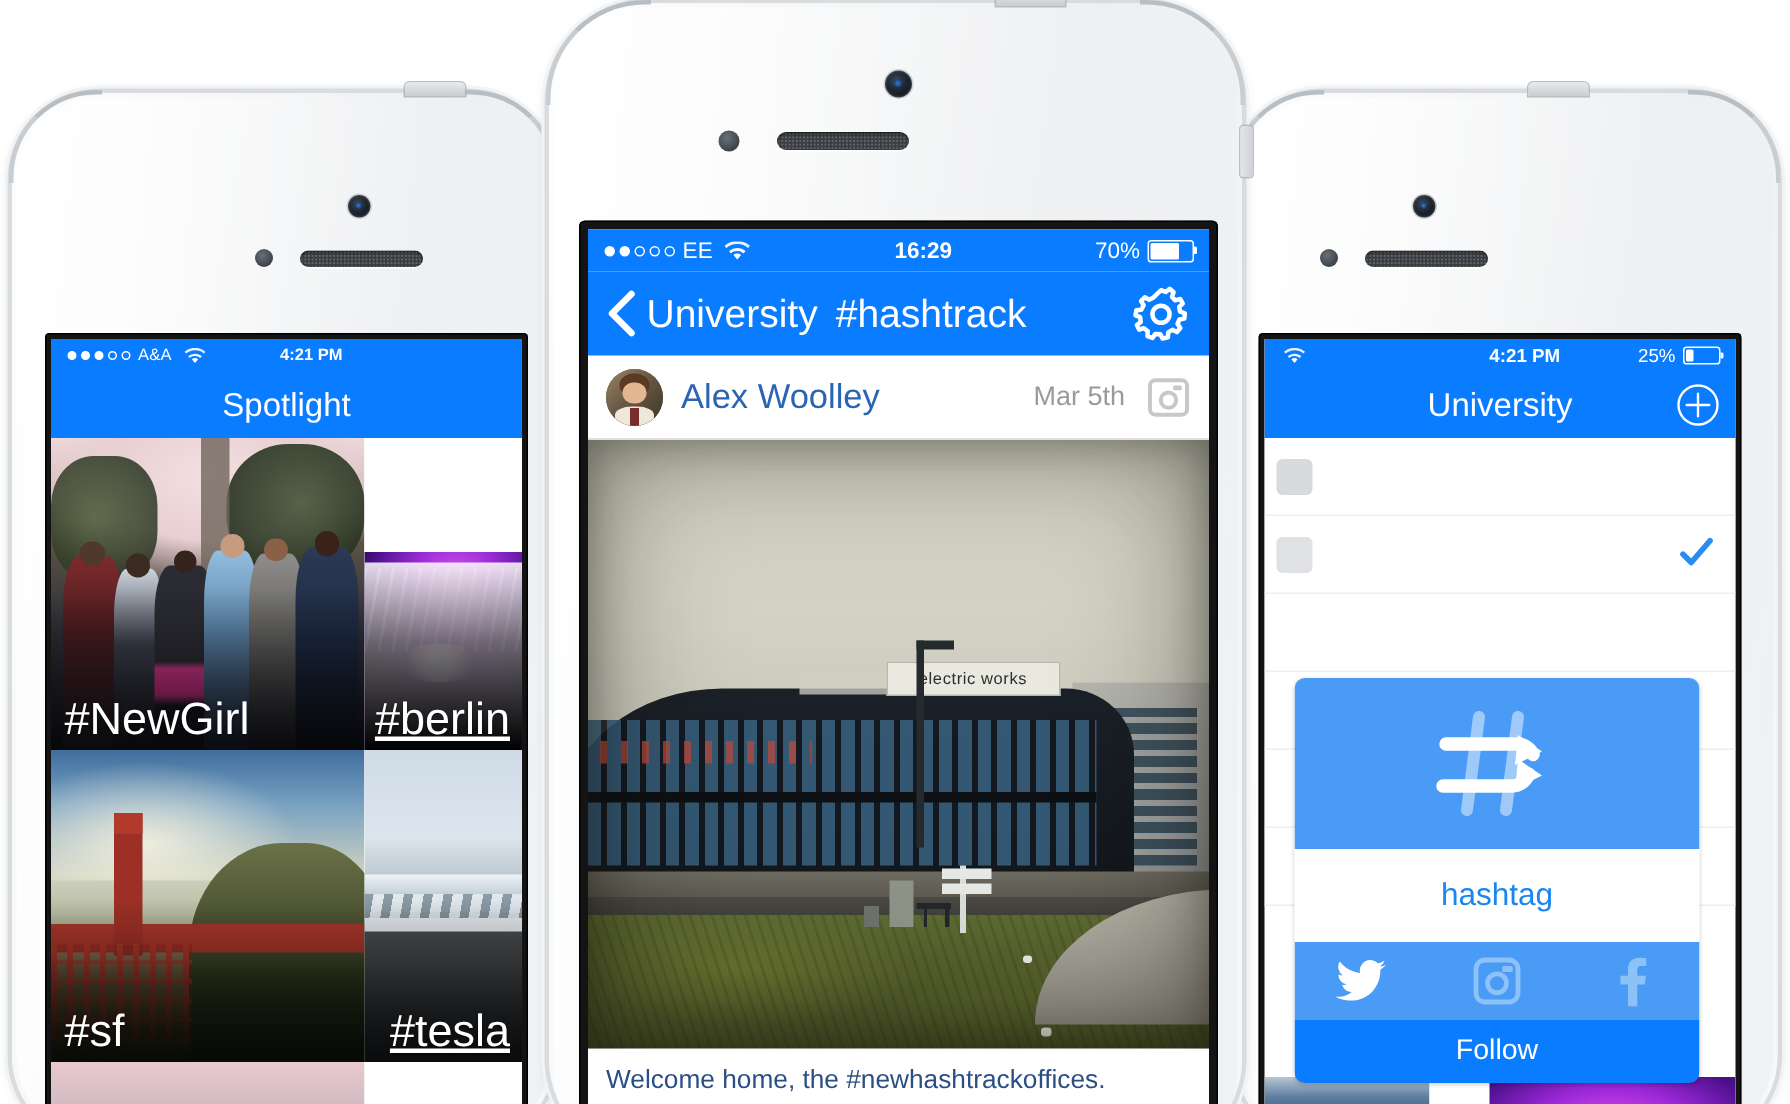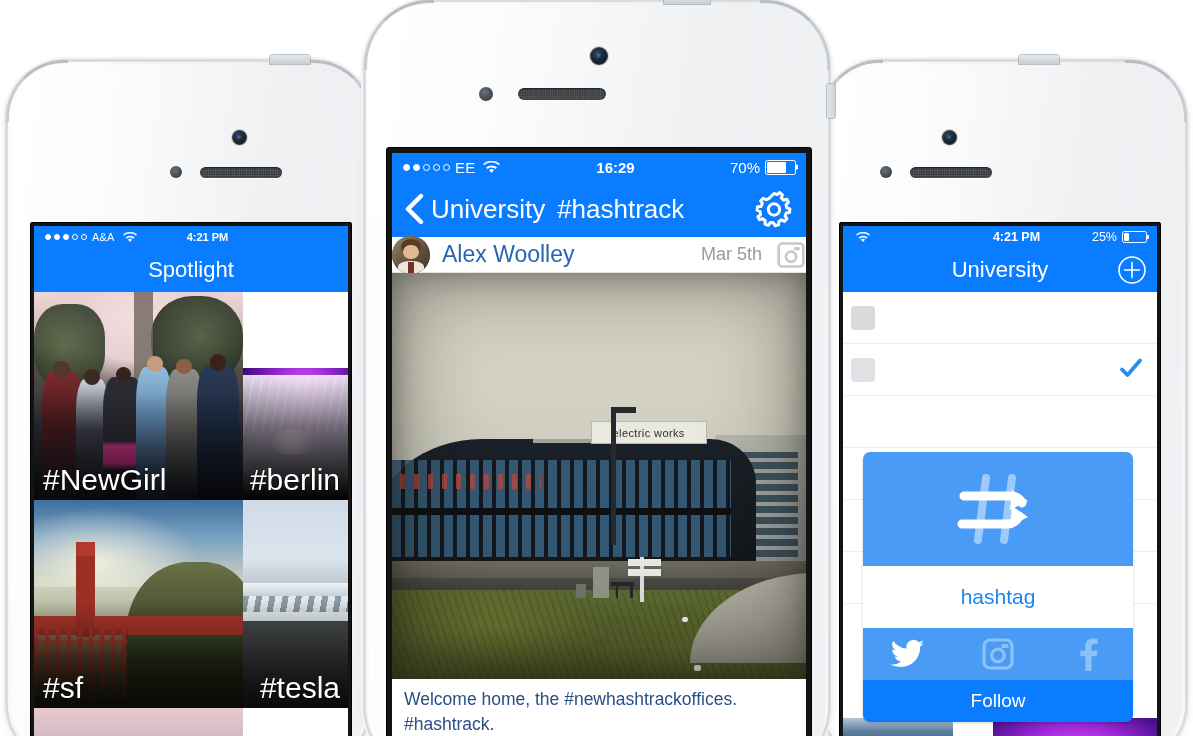--- a/index.html
+++ b/index.html
@@ -85,21 +85,21 @@
   
   .navbar { position:relative; width:100%; background:#0a7cff; color:#fff;
     display:flex; align-items:center; }
   .nav-title { font-weight:normal; }
 
   
   .grid { display:flex; flex-wrap:wrap; width:100%; }
   .tile { position:relative; overflow:hidden; }
   .tile .label { position:absolute; left:9px; bottom:3px; color:#fff;
     font-weight:normal; text-shadow:0 1px 2px rgba(0,0,0,0.5); z-index:3; white-space:nowrap;}
-  .tile .label.right { left:auto; right:8px; }
+  .tile .label.right { left:auto; right:8px;text-decoration:underline; }
   .tile .shade { position:absolute; left:0; right:0; bottom:0; height:52%; z-index:2;
     background:linear-gradient(to bottom, rgba(0,0,0,0) 0%, rgba(0,0,0,0.72) 100%); }
   .tile .shade.strong { height:60%;
     background:linear-gradient(to bottom, rgba(255,255,255,0.85) 0%, rgba(110,110,110,0.9) 42%, rgba(0,0,0,0.96) 100%); }
   .art { position:absolute; inset:0; }
 
   
   .post-head { display:flex; align-items:center; background:#fff; width:100%;
     border-bottom:1px solid #e2e2e2; }
   .avatar { border-radius:50%; overflow:hidden; flex:none; position:relative;
@@ -425,21 +425,21 @@
         <span style="margin-left:auto; display:inline-flex;">
           <svg width="40" height="40" viewBox="0 0 40 40">
             <g fill="none" stroke="#fff" stroke-width="3" stroke-linejoin="round">
               <path d="M20 4.5l3.2 1.1 2.6-2.1 2.6 2.3-1.1 3.1 2.3 2.3 3.2-.9 1.7 3.1-2.4 2.2.6 3.2 3.2 1.1-.3 3.5-3.3.6-1.3 3 1.9 2.7-2.3 2.7-3-1.5-2.8 1.7-.2 3.3-3.5.8-1.6-2.9-3.3-.2-1.9 2.7-3.3-1.2.2-3.3-2.6-2-3.1 1-1.6-3.1 2.6-2-.4-3.3-3.1-1.2.6-3.4 3.3-.3 1.5-3-1.7-2.8 2.5-2.5 2.9 1.6 2.9-1.5z"></path>
               <circle cx="20" cy="20.5" r="5.7"></circle>
             </g>
           </svg>
         </span>
       </div>
 
-      <div class="post-head" style="height:36px; padding:0 0;">
+      <div class="post-head" style="height:56px; padding:0 12px;">
         <div class="avatar" style="width:38px; height:38px;">
           <div style="position:absolute;inset:0;
                background:linear-gradient(135deg,#9d8566 0%, #6d5d48 40%, #3a3226 100%);"></div>
           <div style="position:absolute;left:24%;top:10%;width:52%;height:40%;border-radius:50% 50% 45% 45%;
                background:#5a3a22;"></div>
           <div style="position:absolute;left:30%;top:24%;width:40%;height:38%;border-radius:50%;
                background:#e2b893;"></div>
           <div style="position:absolute;left:16%;bottom:0;width:68%;height:34%;border-radius:44% 44% 0 0;
                background:#efe7dc;"></div>
           <div style="position:absolute;left:42%;bottom:0;width:16%;height:30%;background:#7a2b2b;"></div>

